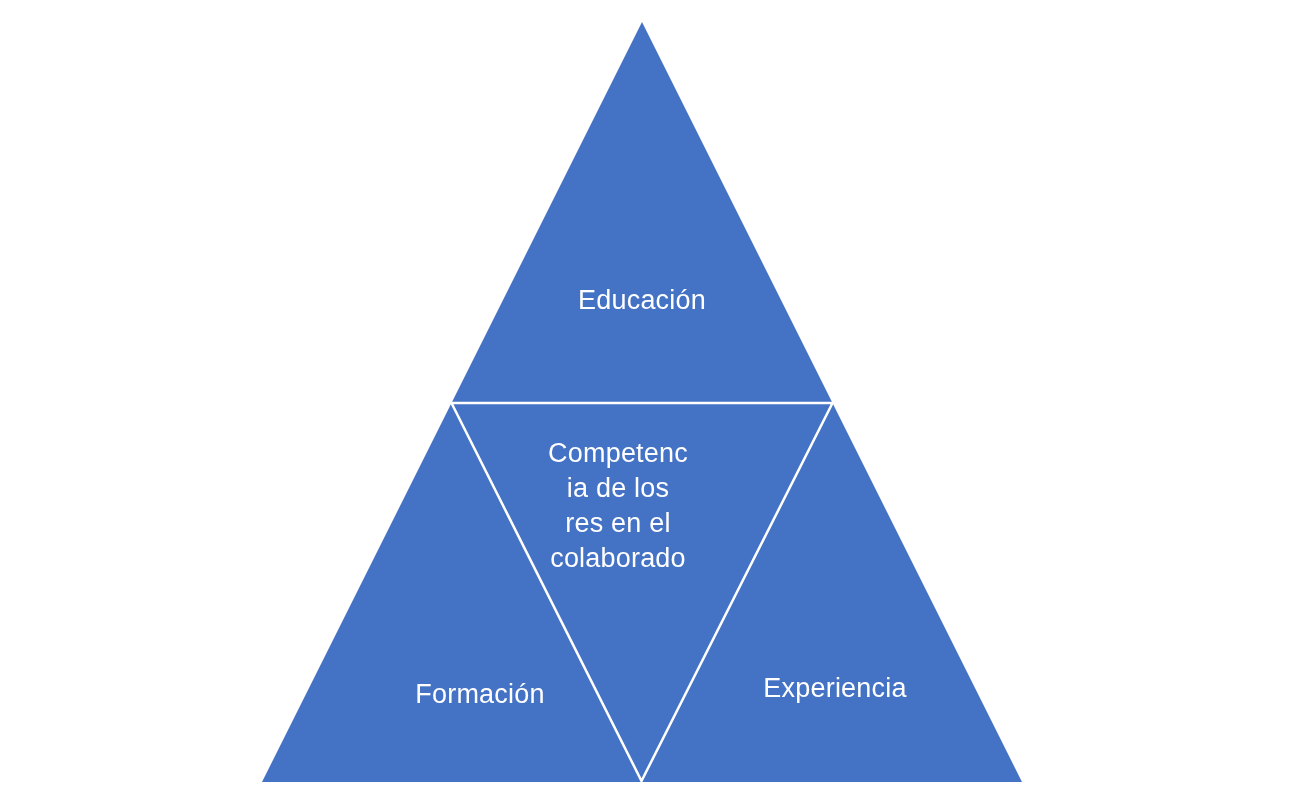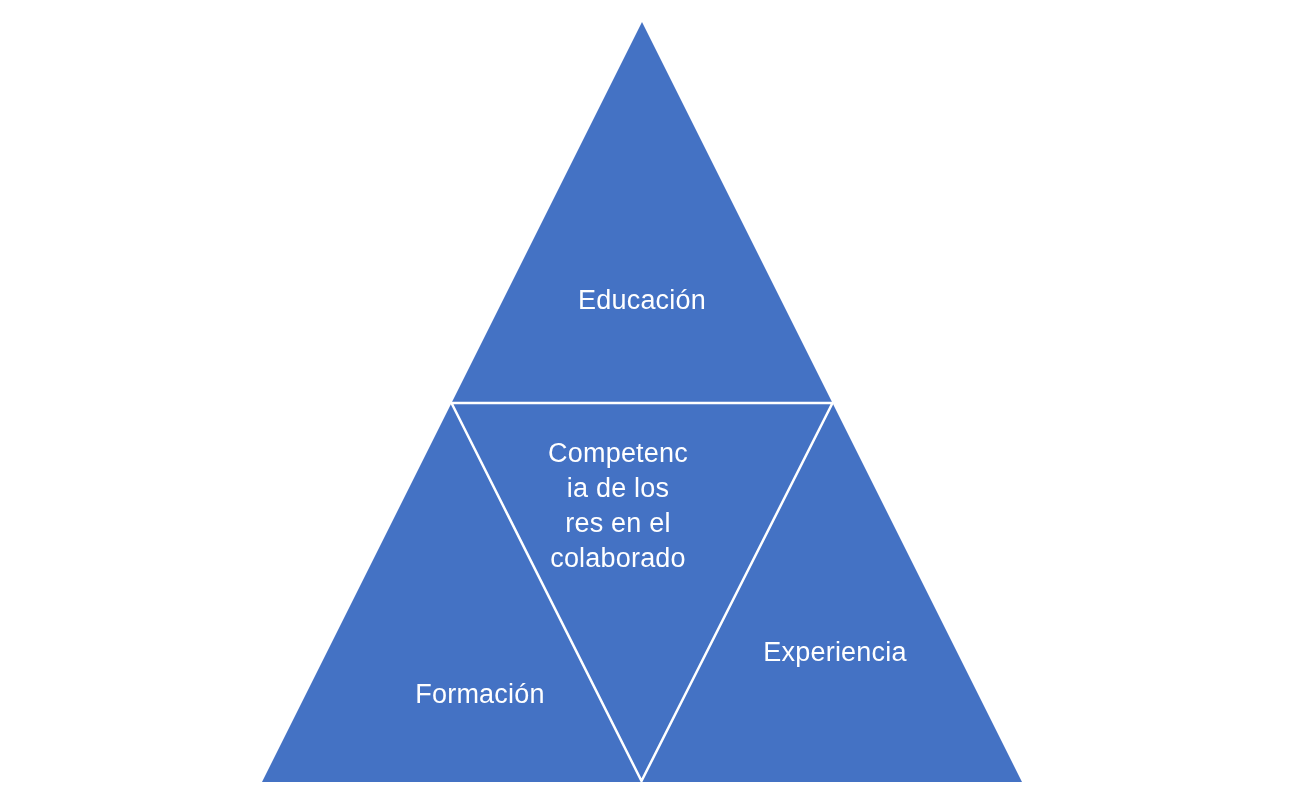--- a/index.html
+++ b/index.html
@@ -27,21 +27,21 @@
     position: absolute;
     transform: translate(-50%, -50%);
     color: #ffffff;
     font-size: 27px;
     line-height: 1.2;
     white-space: nowrap;
     letter-spacing: 0.2px;
   }
   .label-top    { left: 642px; top: 300px; }
   .label-left   { left: 480px; top: 688px; margin-top: 6px; }
-  .label-right  { left: 835px; top: 652px; }
+  .label-right  { left: 835px; top: 688px; }
   .center-block {
     position: absolute;
     left: 618px;
     top: 436px;
     transform: translateX(-50%);
     color: #ffffff;
     font-size: 27px;
     text-align: center;
     letter-spacing: 0.2px;
   }

